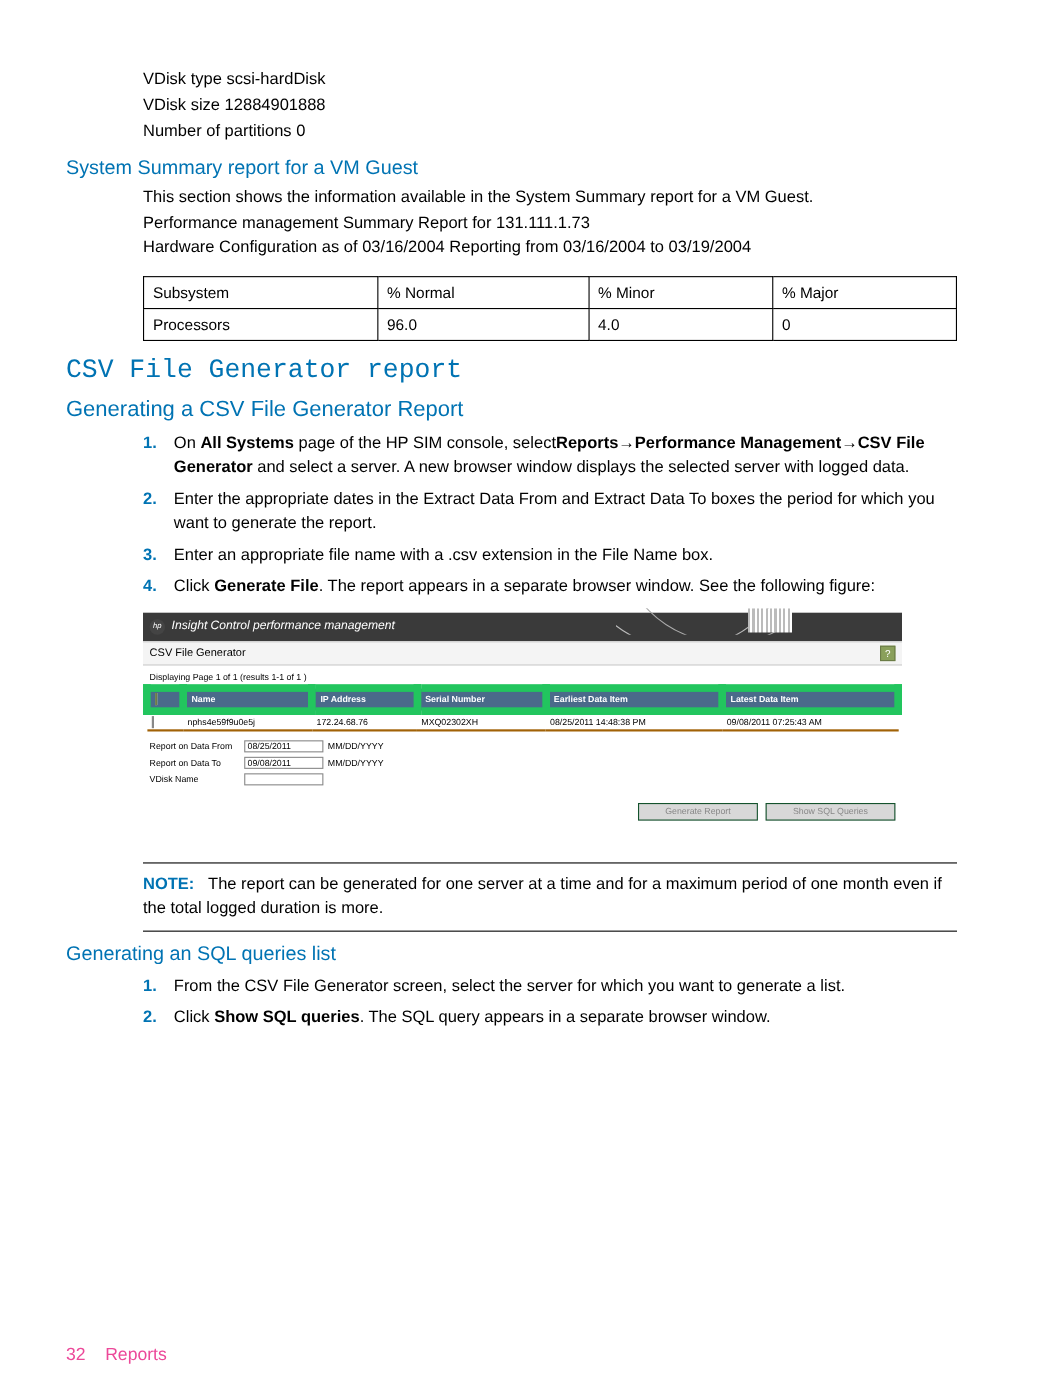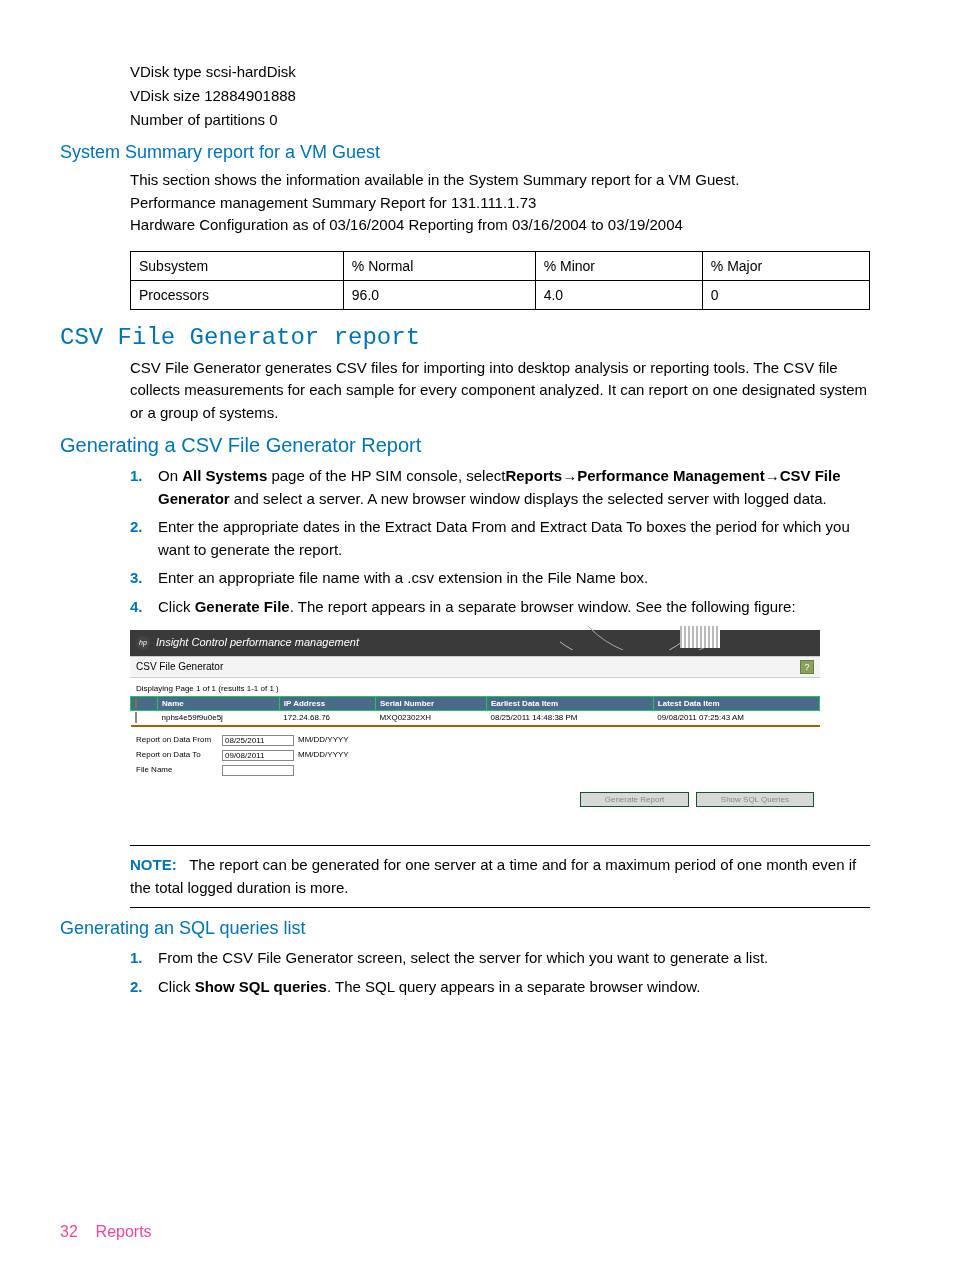--- a/index.html
+++ b/index.html
@@ -158,21 +158,21 @@
     width: 100%;
     border-collapse: collapse;
     font-size: 8px;
   }
   table.mini th {
     background: #4a6a8a;
     color: #fff;
     text-align: left;
     padding: 2px 4px;
     font-weight: bold;
-    border: 1px solid #22c55e;
+    border: 7px solid #22c55e;
   }
   table.mini th:first-child { width: 18px; background:#4a6a8a; }
   table.mini td {
     padding: 2px 4px;
     border-bottom: 2px solid #a16207;
   }
   table.mini td.cb { width: 18px; }
   .cb-box { width:8px; height:8px; border:1px solid #888; background:#fff; }
   .form-area { padding: 8px 6px; font-size:8px; }
   .form-row { display:flex; align-items:center; margin-bottom:4px; gap:4px; }
@@ -244,21 +244,20 @@
     <tr>
       <td>Processors</td>
       <td>96.0</td>
       <td>4.0</td>
       <td>0</td>
     </tr>
   </tbody>
     </table>
 
   <div class="h2-blue">CSV File Generator report</div>
-  <div class="body-text">CSV File Generator generates CSV files for importing into desktop analysis or reporting tools. The CSV file collects measurements for each sample for every component analyzed. It can report on one designated system or a group of systems.</div>
 
   <div class="h3-blue" style="font-size:20px;">Generating a CSV File Generator Report</div>
 
   <ol class="steps">
     <li>
       <span class="num">1.</span>
       <span class="step-body">
         <span>On </span><span class="bold">All Systems</span><span> page of the HP SIM console, select</span><span class="bold">Reports</span><span class="arrow">→</span><span class="bold">Performance Management</span><span class="arrow">→</span><span class="bold">CSV File Generator</span><span> and select a server. A new browser window displays the selected server with logged data.</span>
       </span>
     </li>
@@ -319,21 +318,21 @@
           <span class="lbl">Report on Data From</span>
           <input type="text" value="08/25/2011" style="">
           <span>MM/DD/YYYY</span>
         </div>
         <div class="form-row">
           <span class="lbl">Report on Data To</span>
           <input type="text" value="09/08/2011" style="">
           <span>MM/DD/YYYY</span>
         </div>
         <div class="form-row">
-          <span class="lbl">File Name</span>
+          <span class="lbl">VDisk Name</span>
           <input type="text" class="wide" value="" style="">
         </div>
       </div>
       <div class="btnrow">
         <span class="graybtn">Generate Report</span>
         <span class="graybtn">Show SQL Queries</span>
       </div>
     </div>
   </div>
 

